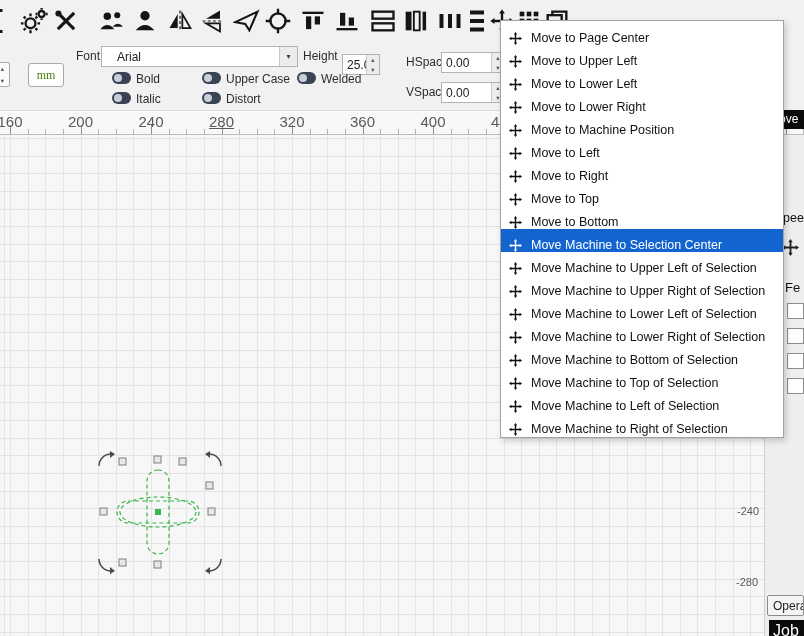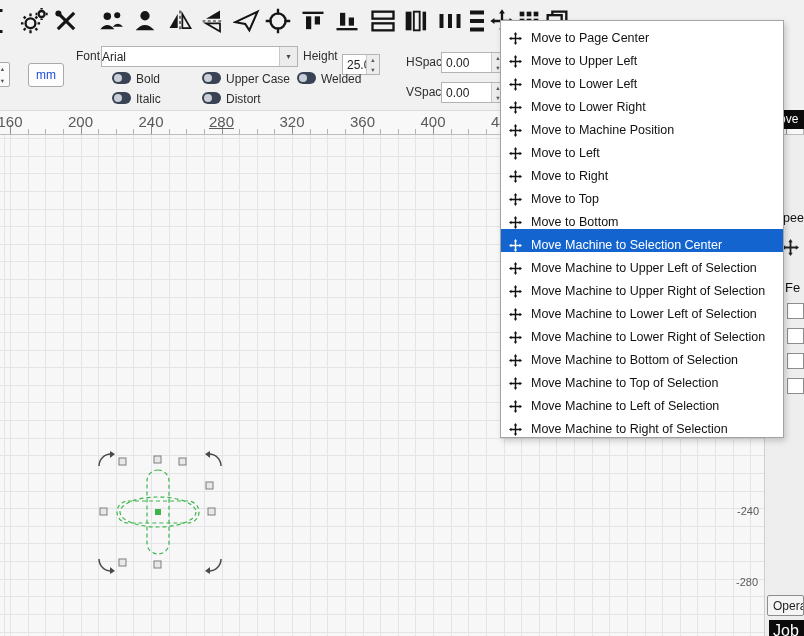--- a/index.html
+++ b/index.html
@@ -12,25 +12,25 @@
   .ticon{position:absolute;top:7px;width:28px;height:28px;cursor:pointer}
   .ticon svg{width:28px;height:28px;display:block}
 
   
   .fontbar{position:absolute;left:0;top:42px;width:804px;height:68px;background:#f1f1f1}
   .lbl{position:absolute;font-size:12px;color:#2d2d2d;white-space:nowrap}
   .mini-spin{position:absolute;left:-5px;top:20px;width:15px;height:25px;background:#fafafa;
              border:1px solid #a9a9a9;border-radius:2px;display:flex;flex-direction:column}
   .mini-spin i{flex:1;font-style:normal;font-size:6.5px;line-height:11px;text-align:center;color:#555}
   .mm-btn{position:absolute;left:28px;top:21px;width:36px;height:24px;background:#fdfdfd;
-          border:1px solid #a9a9a9;border-radius:3px;font-size:12px;color:#1d4ed8;
-          font-family:Liberation Sans, sans-serif;cursor:pointer}
+          border:1px solid #a9a9a9;border-radius:3px;font-size:12px;color:#4d7c0f;
+          font-family:Liberation Serif, serif;cursor:pointer}
   .combo{position:absolute;left:101px;top:4px;width:197px;height:21px;background:#fff;
          border:1px solid #b3b3b3;font-size:12px;display:flex;align-items:center;
-         padding-left:0;cursor:pointer}
+         padding-left:15px;cursor:pointer}
   .combo-arrow{position:absolute;right:0;top:0;width:18px;height:19px;background:#ececec;
                border-left:1px solid #c9c9c9;display:flex;align-items:center;justify-content:center;
                font-size:8px;color:#444}
   .spin{position:absolute;display:flex;height:21px;background:#fff;border:1px solid #b3b3b3}
   .spin-val{flex:1;font-size:12px;padding:3px 0 0 4px;color:#222;overflow:hidden}
   .spin-arrows{width:13px;border-left:1px solid #c9c9c9;display:flex;flex-direction:column;
                background:#ededed;cursor:pointer}
   .spin-arrows i{flex:1;font-style:normal;font-size:6.5px;line-height:9px;text-align:center;color:#555}
   .toggle{position:absolute;width:19px;height:12px;background:#3a4354;border-radius:6px;cursor:pointer}
   .toggle::after{content:"";position:absolute;left:2px;top:2px;width:8px;height:8px;

